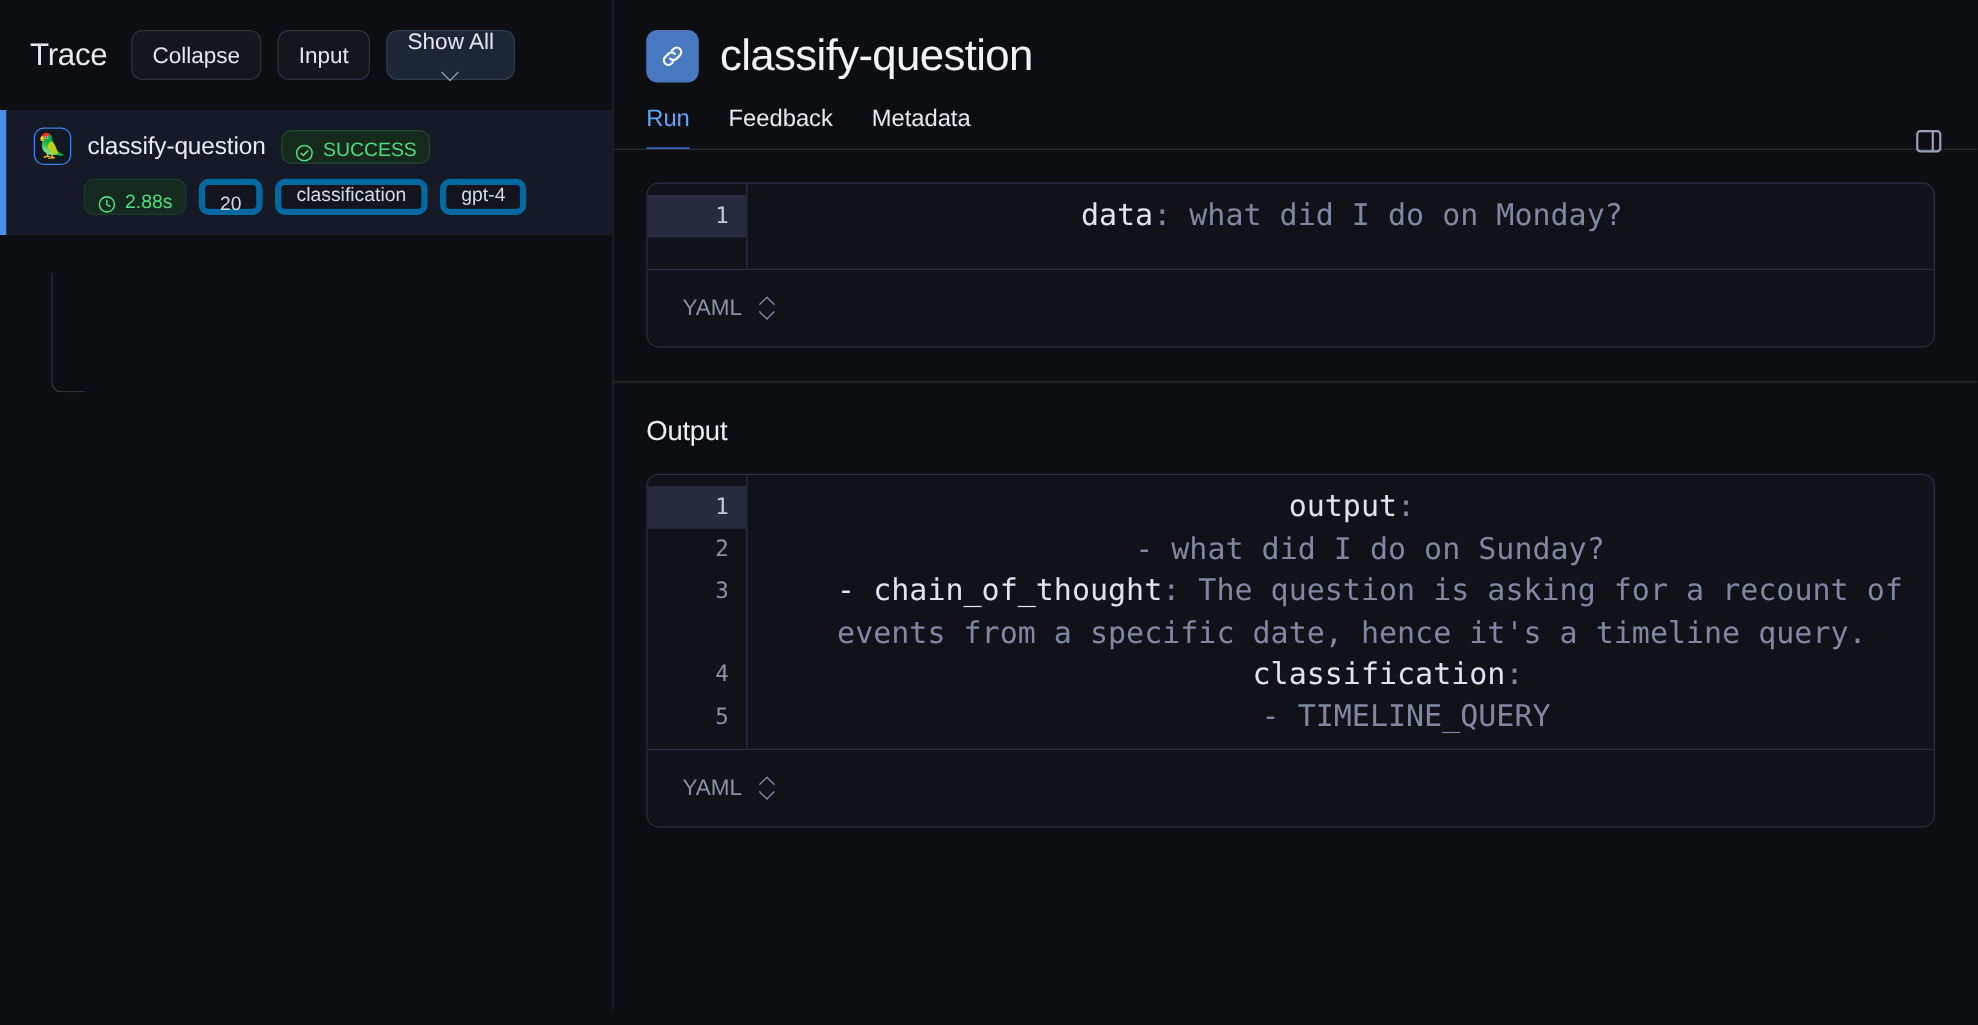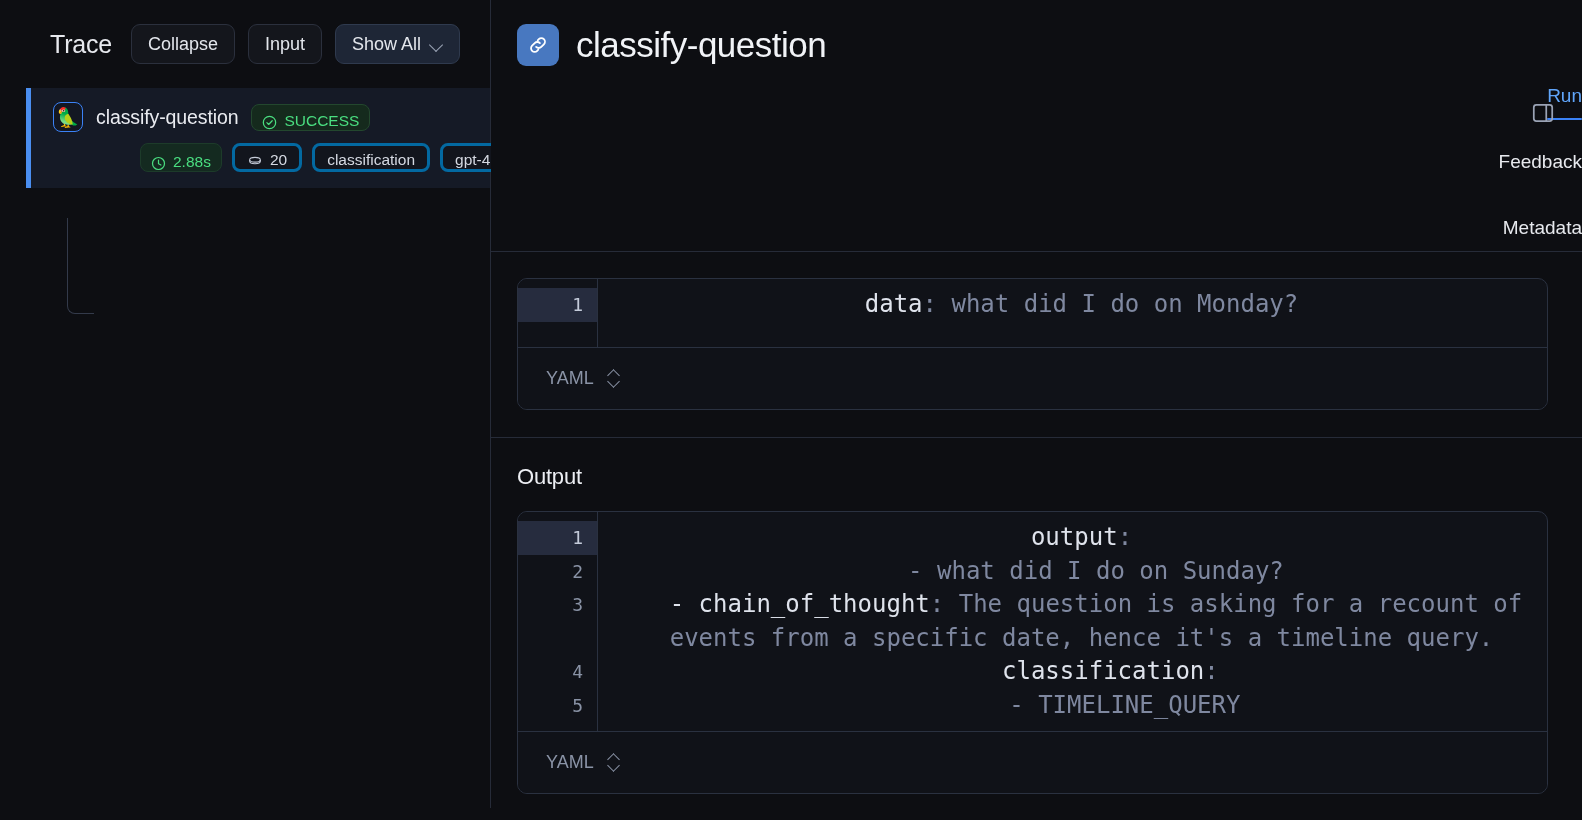--- a/index.html
+++ b/index.html
@@ -20,21 +20,20 @@
   }
 
   
   .sidebar {
     width: 491px;
     height: 808px;
     background: #0d0e12;
     border-right: 1px solid #262b38;
     position: relative;
     flex: 0 0 491px;
-    padding-left: 26px;
   }
 
   .sidebar-header {
     height: 88px;
     display: flex;
     align-items: center;
     padding-left: 24px;
     gap: 13px;
   }
 
@@ -59,20 +58,21 @@
     justify-content: center;
     padding: 0 16px;
     cursor: pointer;
     white-space: nowrap;
   }
 
   .btn.filled {
     background: #1e2636;
     border-color: #2f3a4e;
     gap: 9px;
+    flex-direction: column;
   }
 
   .chev-down {
     width: 13px;
     height: 8px;
     display: inline-block;
     position: relative;
     flex: 0 0 13px;
   }
   .chev-down::before {
@@ -151,32 +151,32 @@
     color: #4ade80;
   }
   .badge.latency {
     background: #142a20;
     border: 1px solid #1d3b2a;
     color: #4ade80;
     height: 29px;
   }
   .badge.plain {
     background: #12151d;
-    border: 3px solid #0369a1;
+    border: 5px solid #0369a1;
     color: #d5d9e2;
     height: 29px;
     padding: 0 12px;
+    flex-direction: column;
   }
 
   .row-badges {
     display: flex;
     align-items: center;
     gap: 10px;
     padding: 11px 0 16px 67px;
-    margin-left: 47px;
   }
 
   .child-row {
     display: flex;
     align-items: center;
     gap: 13px;
     padding: 12px 0 0 67px;
     position: relative;
   }
   .child-time {
@@ -224,25 +224,24 @@
 
   .run-title {
     font-size: 35px;
     color: #f1f3f7;
     font-weight: 400;
     letter-spacing: -0.5px;
   }
 
   .tabs {
     display: flex;
-    align-items: flex-end;
+    align-items: center;
     gap: 31px;
     padding: 19px 0 0 26px;
     position: relative;
-    flex-direction: column;
   }
   .tab {
     font-size: 19px;
     color: #e7e9ee;
     padding-bottom: 13px;
     cursor: pointer;
     position: relative;
   }
   .tab.active {
     color: #60a5fa;

